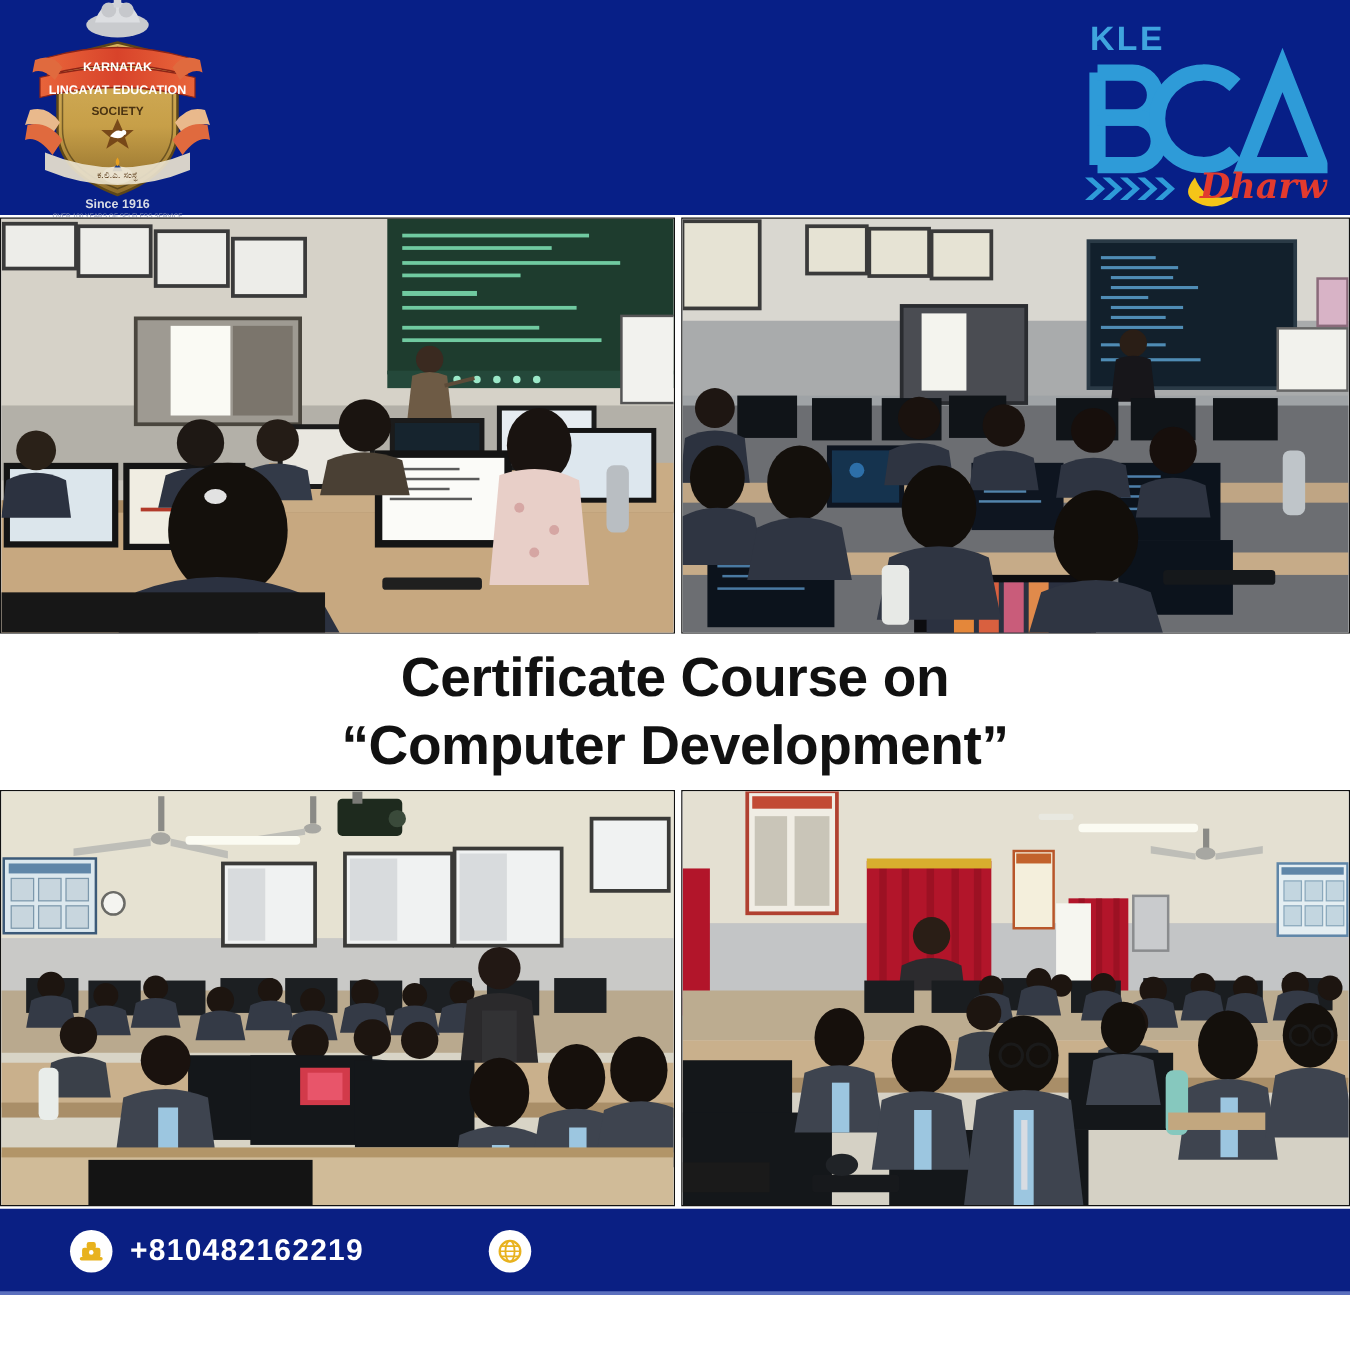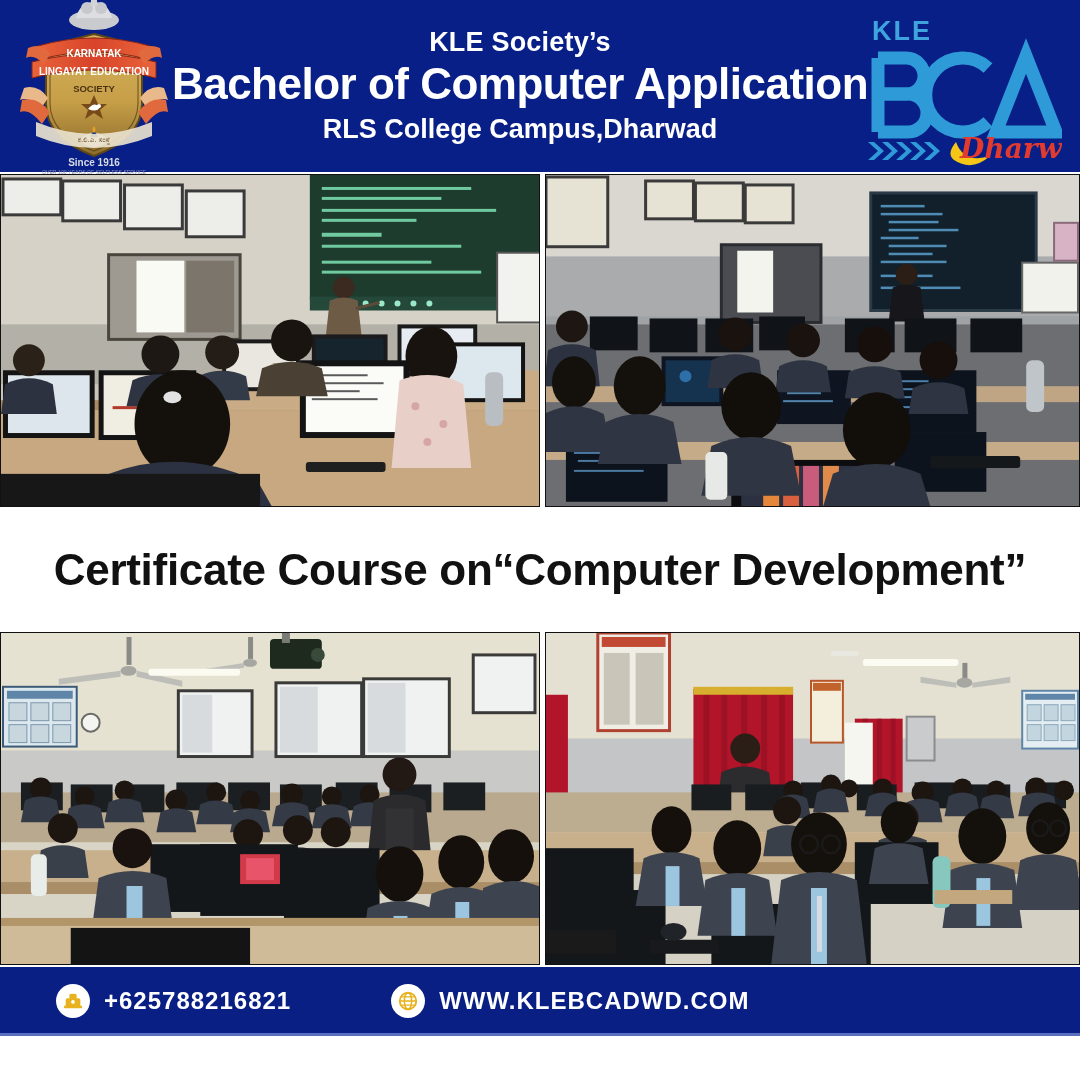--- a/index.html
+++ b/index.html
@@ -26,21 +26,21 @@
   .row-bot{top:632px;height:333px;}
   .photo{position:relative;overflow:hidden;border:1px solid #111;box-sizing:border-box;}
   .p-tl{width:540px;height:333px;}
   .p-tr{width:535px;height:333px;}
   .p-bl{width:540px;height:333px;}
   .p-br{width:535px;height:333px;}
   .ph-canvas{position:absolute;inset:0;}
 
   
   .center-band{position:absolute;left:0;top:507px;width:1080px;height:125px;background:#ffffff;
-               display:flex;align-items:center;justify-content:center;}
+               display:flex;flex-direction:column;align-items:center;justify-content:center;}
   .ct-line{color:#111111;font-weight:bold;font-size:44px;line-height:1.22;letter-spacing:-0.3px;
            text-align:center;white-space:nowrap;}
 
   
   .footer{position:absolute;left:0;top:967px;width:1080px;height:67px;background:#0A1F83;
           display:flex;align-items:center;}
   .f-items{display:flex;align-items:center;width:100%;padding-left:56px;box-sizing:border-box;}
   .f-item{display:flex;align-items:center;}
   .f-ico{width:34px;height:34px;border-radius:50%;background:#ffffff;display:flex;
          align-items:center;justify-content:center;flex:0 0 auto;}
@@ -110,25 +110,20 @@
         <path d="M8,104 q16,-4 28,12 l-8,12 q-12,-16 -22,-12 z" fill="#E06A3E"></path>
         <path d="M152,104 q-16,-4 -28,12 l8,12 q12,-16 22,-12 z" fill="#E06A3E"></path>
 
         <path d="M22,126 q58,24 116,0 l0,14 q-58,24 -116,0 z" fill="#E9E2CE" opacity=".92"></path>
         <text x="80" y="146" font-family="DejaVu Sans, sans-serif" font-size="7" fill="#5A3A18" text-anchor="middle">ಕ.ಲಿ.ಎ. ಸಂಸ್ಥೆ</text>
         <text x="80" y="170" font-family="Liberation Sans, sans-serif" font-size="10" font-weight="bold" fill="#D9DCE4" text-anchor="middle">Since 1916</text>
         <text x="80" y="178" font-family="Liberation Sans, sans-serif" font-size="5.2" fill="#8A93B5" text-anchor="middle">OVER 100 YEARS OF SELFLESS SERVICE</text>
       </svg>
     </div>
 
-    <div class="header-text">
-      <div class="h-line1">KLE Society’s</div>
-      <div class="h-line2">Bachelor of Computer Application</div>
-      <div class="h-line3">RLS College Campus,Dharwad</div>
-    </div>
 
     <div class="bca-wrap">
       <svg class="bca-svg" viewBox="0 0 206 160" xmlns="http://www.w3.org/2000/svg">
         <text x="16" y="34" font-family="Liberation Sans, sans-serif" font-size="27" font-weight="bold" fill="#3FA4DE" letter-spacing="2">KLE</text>
 
         <g fill="none" stroke="#2E9BD8" stroke-width="13">
           <path d="M22,52 L22,126"></path>
           <path d="M22,52 L50,52 a18,18 0 0 1 0,36 L22,88"></path>
           <path d="M22,88 L52,88 a19,19 0 0 1 0,38 L22,126"></path>
         </g>
@@ -709,37 +704,36 @@
 
       <div class="f-item">
         <span class="f-ico">
           <svg width="22" height="22" viewBox="0 0 24 24">
             <rect x="4" y="9" width="16" height="9" rx="2" fill="#E8B21E"></rect>
             <rect x="8" y="4" width="8" height="6" rx="2" fill="#E8B21E"></rect>
             <rect x="2" y="17" width="20" height="3" rx="1.5" fill="#E8B21E"></rect>
             <circle cx="12" cy="13" r="2" fill="#FFFFFF"></circle>
           </svg>
         </span>
-        <span class="f-txt">+625788216821</span>
+        <span class="f-txt">+810482162219</span>
       </div>
 
       <div class="gap-a"></div>
 
 
       <div class="gap-b"></div>
 
       <div class="f-item">
         <span class="f-ico">
           <svg width="22" height="22" viewBox="0 0 24 24">
             <circle cx="12" cy="12" r="9" fill="none" stroke="#E8B21E" stroke-width="2"></circle>
             <ellipse cx="12" cy="12" rx="4" ry="9" fill="none" stroke="#E8B21E" stroke-width="1.6"></ellipse>
             <path d="M3 12 H21 M4.5 7.5 H19.5 M4.5 16.5 H19.5" stroke="#E8B21E" stroke-width="1.4"></path>
           </svg>
         </span>
-        <span class="f-txt">WWW.KLEBCADWD.COM</span>
       </div>
     </div>
   </div>
 
   <div class="footer-edge"></div>
   <div class="bottom-white"></div>
 
 </div>
 
 </body></html>

